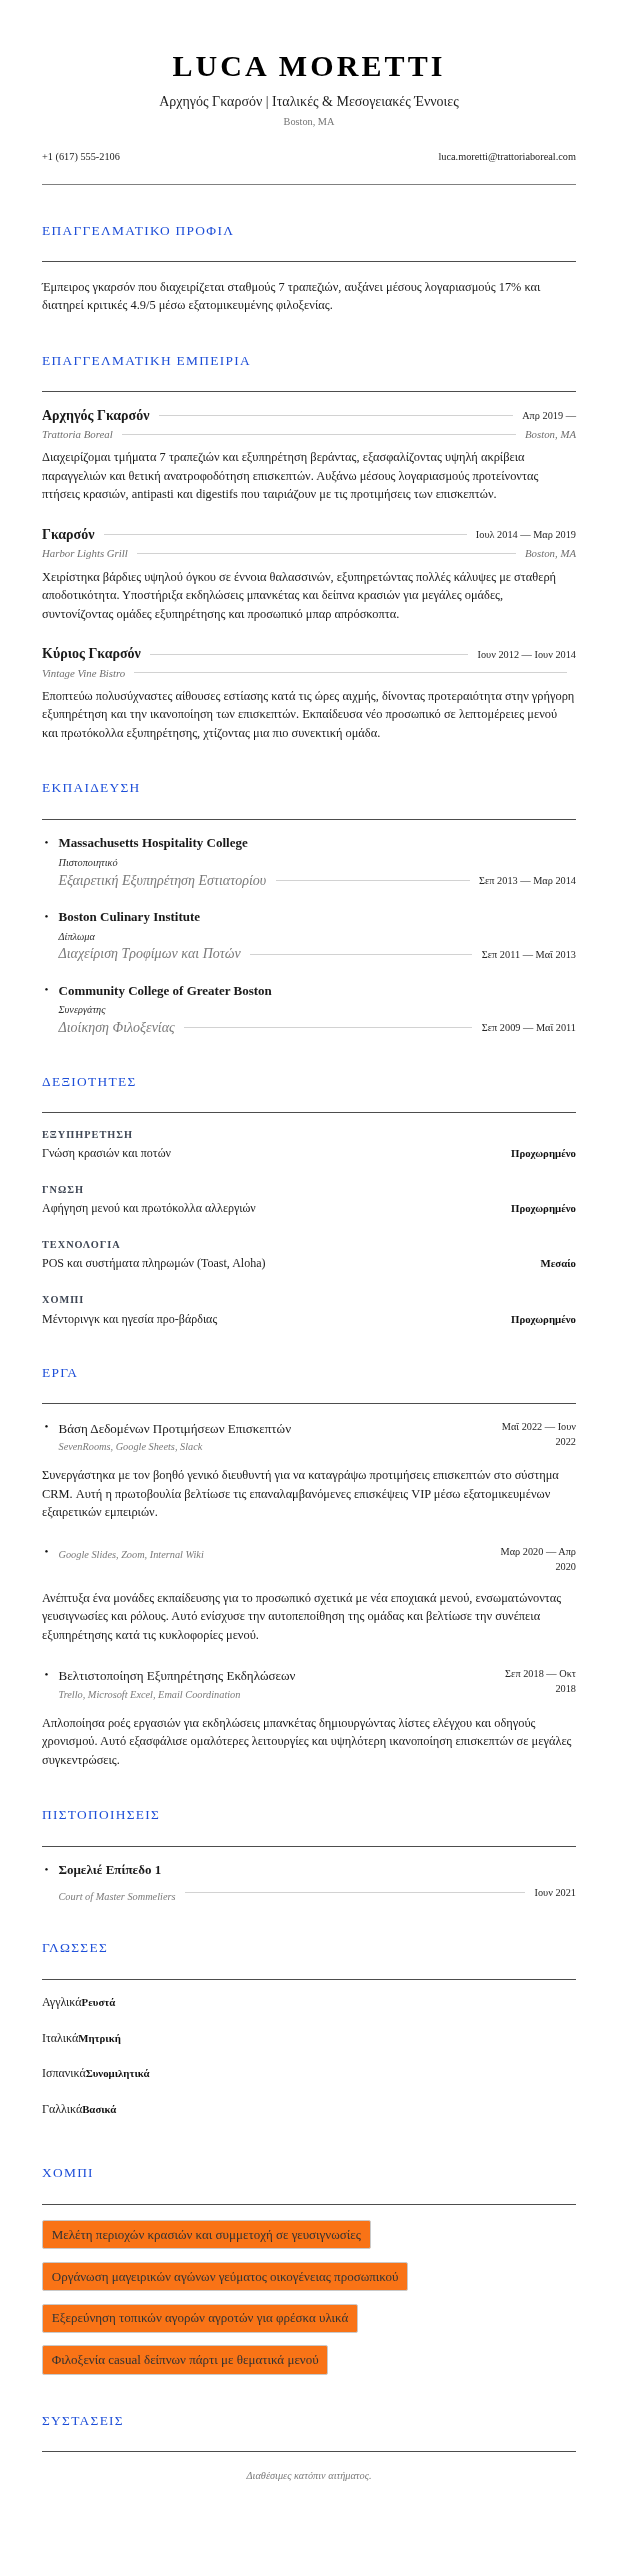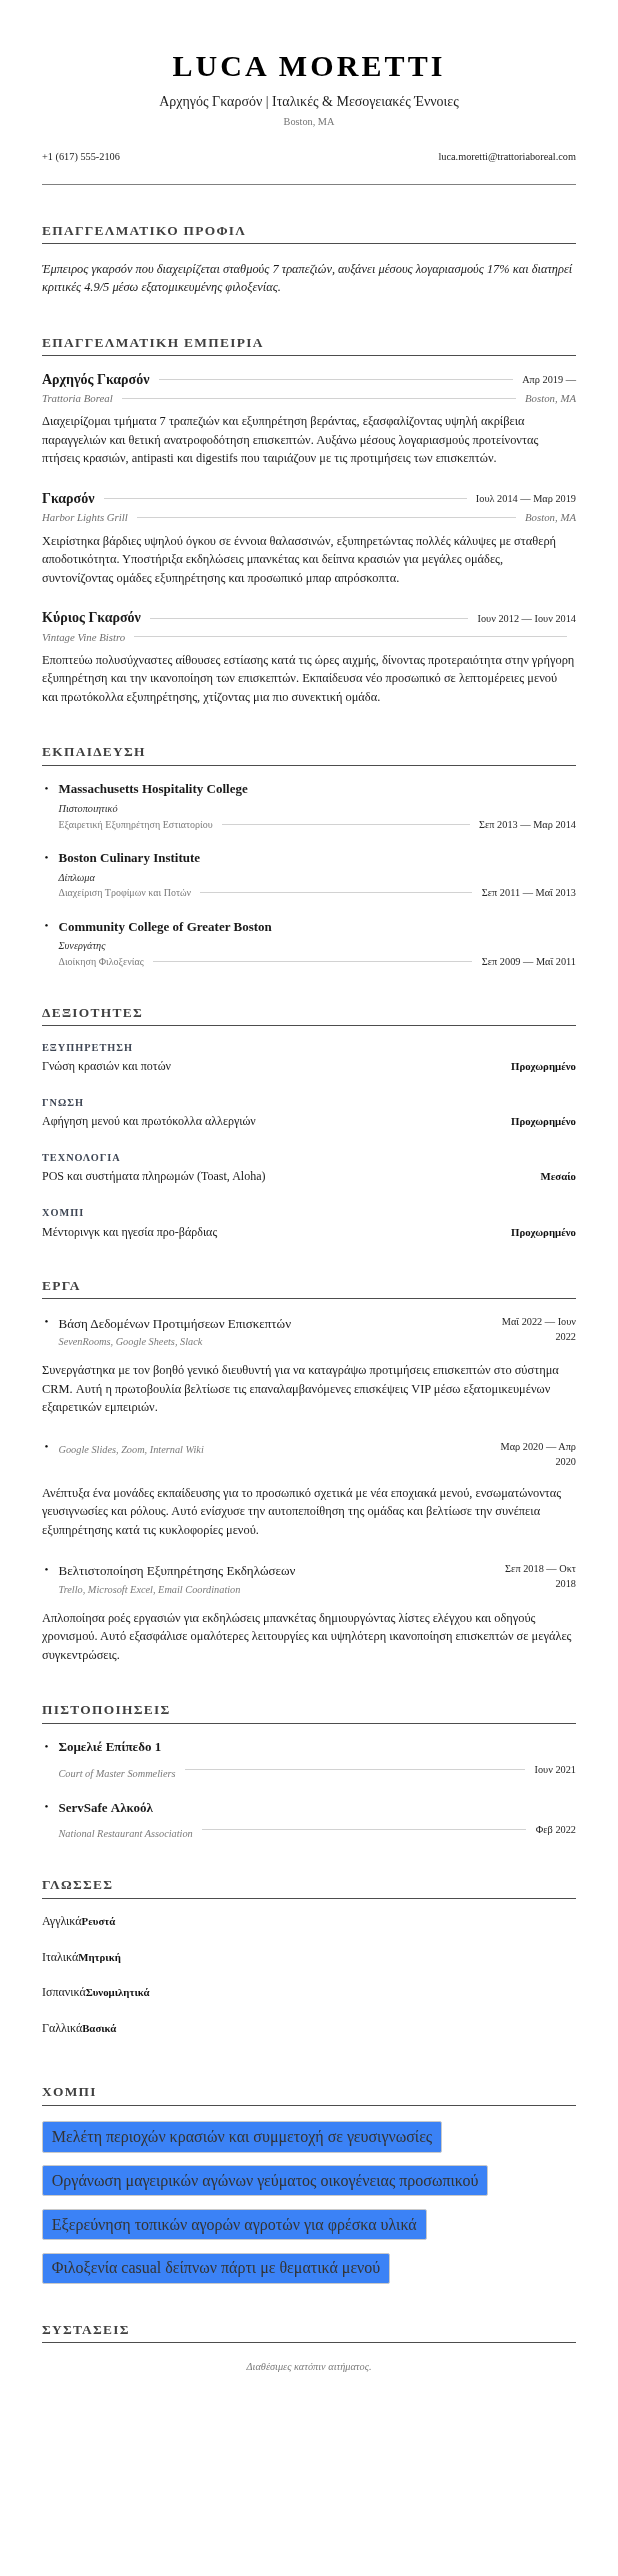--- a/index.html
+++ b/index.html
@@ -14,21 +14,21 @@
   
   .hdr { text-align:center; }
   .name { font-size:30px; line-height:1.1; font-weight:700; letter-spacing:3.1px; color:#000; }
   .subtitle { margin-top:11.3px; font-size:14px; line-height:1.25; color:#1f1f1f; }
   .loc-line { margin-top:5.2px; font-size:10.3px; color:#757575; }
   .contact { margin-top:24px; display:flex; justify-content:space-between; align-items:center; font-size:10.3px; color:#222; text-align:left; }
   .hdr-rule { margin-top:21.6px; border-top:0.5px solid #808080; }
 
   
   .section { margin-top:38px; }
-  .sec-title { font-size:13.4px; line-height:16.5px; font-weight:700; letter-spacing:1.3px; color:#404040; padding-bottom:4px; border-bottom:0.5px solid #4d4d4d; }
+  .sec-title { font-size:13.4px; line-height:16.5px; font-weight:400; letter-spacing:1.3px; color:#1d4ed8; padding-bottom:22px; border-bottom:0.5px solid #4d4d4d; }
   .sec-body { margin-top:15.5px; }
 
   .row { display:flex; align-items:center; }
   .leader { flex:1 1 auto; border-top:0.5px solid #d2d2d2; margin:0 9.3px; min-width:20.6px; }
   .dates { font-size:10.3px; color:#262626; white-space:nowrap; }
 
   
   .job + .job { margin-top:23px; }
   .job-title { font-size:14px; font-weight:700; }
   .job-sub { margin-top:4.6px; }
@@ -37,21 +37,21 @@
 
   
   .bulleted { position:relative; padding-left:16.5px; }
   .bulleted::before { content:"•"; position:absolute; left:2.6px; top:0.5px; font-size:11.3px; color:#111; }
 
   
   .edu + .edu { margin-top:20.6px; }
   .school { font-size:13px; font-weight:700; line-height:1.3; }
   .degree { margin-top:4.6px; font-size:10.3px; font-style:italic; color:#2e2e2e; }
   .edu-row { margin-top:4.6px; }
-  .field { font-size:10px; color:#7a7a7a; }
+  .field { font-size:14px; font-style:italic; color:#7a7a7a; }
 
   
   .skill + .skill { margin-top:23px; }
   .skill-cat { font-size:10.3px; font-weight:700; letter-spacing:1px; color:#3e4654; }
   .skill-row { margin-top:6.2px; display:flex; align-items:baseline; justify-content:space-between;text-align:right; }
   .skill-text { font-size:12px; color:#1b1b1b; }
   .skill-level { font-size:10.8px; font-weight:700; color:#111; }
 
   
   .project + .project { margin-top:23px; }
@@ -67,21 +67,21 @@
   .cert-row { margin-top:4.6px; }
   .org { font-size:10.3px; font-style:italic; color:#7a7a7a;margin-top:8px; }
 
   
   .lang-row { display:flex; justify-content:flex-start; align-items:baseline; padding:10.3px 0; }
   .lang-row.first { padding-top:0; }
   .lang-name { font-size:12px; color:#1b1b1b; }
   .lang-level { font-size:10.8px; font-weight:700; color:#111; }
 
   
-  .hobby-tag { display:table; margin-top:12.4px; padding:5.7px 8.8px; background:#3b82f6; border:0.5px solid #c9c9c9; border-radius:2.1px; font-size:16px; color:#333; }
+  .hobby-tag { display:table; margin-top:12.4px; padding:5.7px 8.8px; background:#f97316; border:0.5px solid #c9c9c9; border-radius:2.1px; font-size:13px; color:#333; }
   .hobby-tag.first { margin-top:0; }
 
   
   .ref-note { margin-top:17.5px; text-align:center; font-size:10.3px; font-style:italic; color:#7a7a7a; }
 </style>
 </head>
 <body>
 
 <div class="page">
 
@@ -92,21 +92,21 @@
     <div class="contact">
       <span>+1 (617) 555-2106</span>
       <span>luca.moretti@trattoriaboreal.com</span>
     </div>
     <div class="hdr-rule"></div>
   </header>
 
   <section class="section">
     <h2 class="sec-title">ΕΠΑΓΓΕΛΜΑΤΙΚΟ ΠΡΟΦΙΛ</h2>
     <div class="sec-body">
-      <p class="desc" style="margin-top:12px;font-style:italic;">Έμπειρος γκαρσόν που διαχειρίζεται σταθμούς 7 τραπεζιών, αυξάνει μέσους λογαριασμούς 17% και διατηρεί κριτικές 4.9/5 μέσω εξατομικευμένης φιλοξενίας.</p>
+      <p class="desc" style="margin-top:12px;">Έμπειρος γκαρσόν που διαχειρίζεται σταθμούς 7 τραπεζιών, αυξάνει μέσους λογαριασμούς 17% και διατηρεί κριτικές 4.9/5 μέσω εξατομικευμένης φιλοξενίας.</p>
     </div>
   </section>
 
   <section class="section">
     <h2 class="sec-title">ΕΠΑΓΓΕΛΜΑΤΙΚΗ ΕΜΠΕΙΡΙΑ</h2>
     <div class="sec-body">
 
       <div class="job">
         <div class="row">
           <span class="job-title">Αρχηγός Γκαρσόν</span>
@@ -273,28 +273,20 @@
 
       <div class="cert bulleted">
         <div class="cert-name">Σομελιέ Επίπεδο 1</div>
         <div class="row cert-row">
           <span class="org">Court of Master Sommeliers</span>
           <span class="leader"></span>
           <span class="dates">Ιουν 2021</span>
         </div>
       </div>
 
-      <div class="cert bulleted">
-        <div class="cert-name">ServSafe Αλκοόλ</div>
-        <div class="row cert-row">
-          <span class="org">National Restaurant Association</span>
-          <span class="leader"></span>
-          <span class="dates">Φεβ 2022</span>
-        </div>
-      </div>
 
     </div>
   </section>
 
   <section class="section">
     <h2 class="sec-title">ΓΛΩΣΣΕΣ</h2>
     <div class="sec-body">
       <div class="lang-row first">
         <span class="lang-name">Αγγλικά</span>
         <span class="lang-level">Ρευστά</span>

